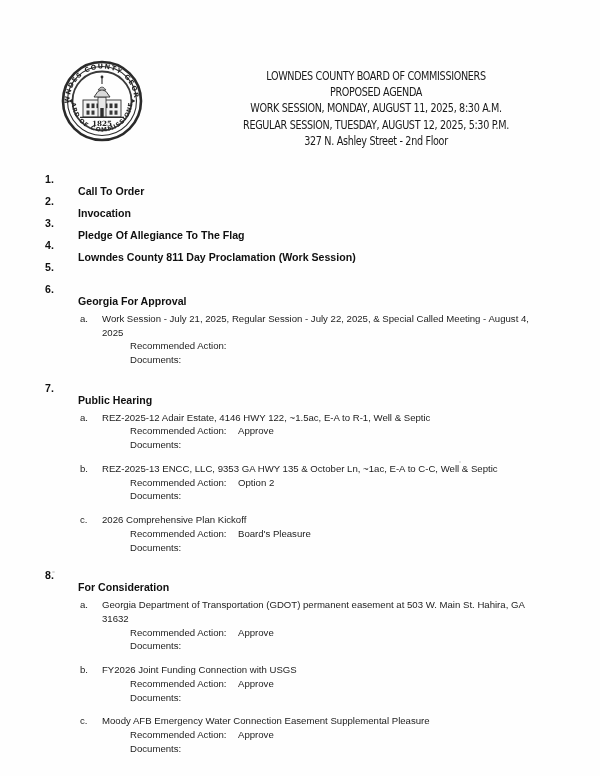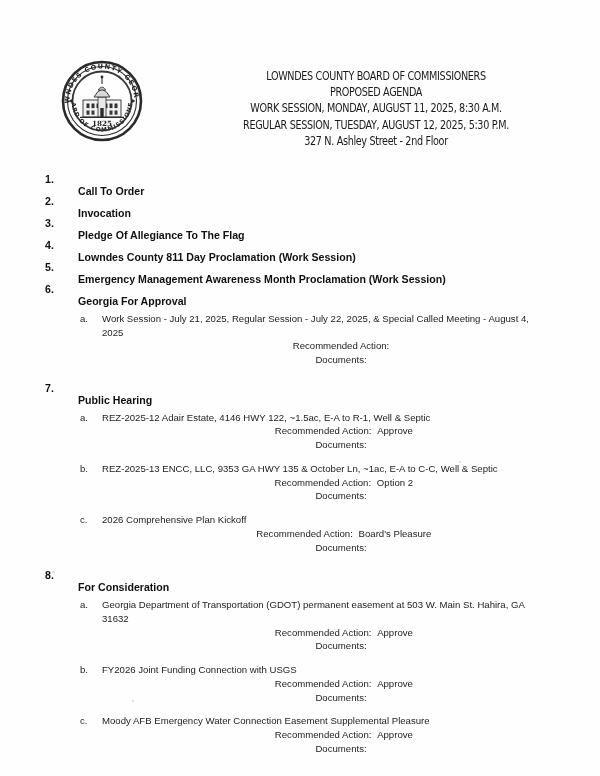--- a/index.html
+++ b/index.html
@@ -115,21 +115,20 @@
     margin-right: 48px;
   }
   .sub-desc {
     font-size: 9.6px;
     line-height: 13.6px;
     color: #1c1c1c;
   }
 
   .sub-meta {
     margin-left: 28px;
-    text-align: center;
   }
   .meta-row {
     font-size: 9.6px;
     line-height: 13.8px;
     color: #1c1c1c;
     white-space: nowrap;
   }
   .meta-label {
     display: inline-block;
     width: 108px;
@@ -229,21 +228,20 @@
       </div>
       <div class="item">
         <div class="item-head">
           <span class="item-num">4.</span>
           <span class="item-title">Lowndes County 811 Day Proclamation (Work Session)</span>
         </div>
       </div>
       <div class="item">
         <div class="item-head">
           <span class="item-num">5.</span>
-          <span class="item-title">Emergency Management Awareness Month Proclamation (Work Session)</span>
         </div>
       </div>
       <div class="item" style="padding-bottom: 14px;">
         <div class="item-head">
           <span class="item-num">6.</span>
           <span class="item-title">Georgia For Approval</span>
         </div>
         <div class="subitems">
           <div class="sub">
             <span class="sub-letter">a.</span>

